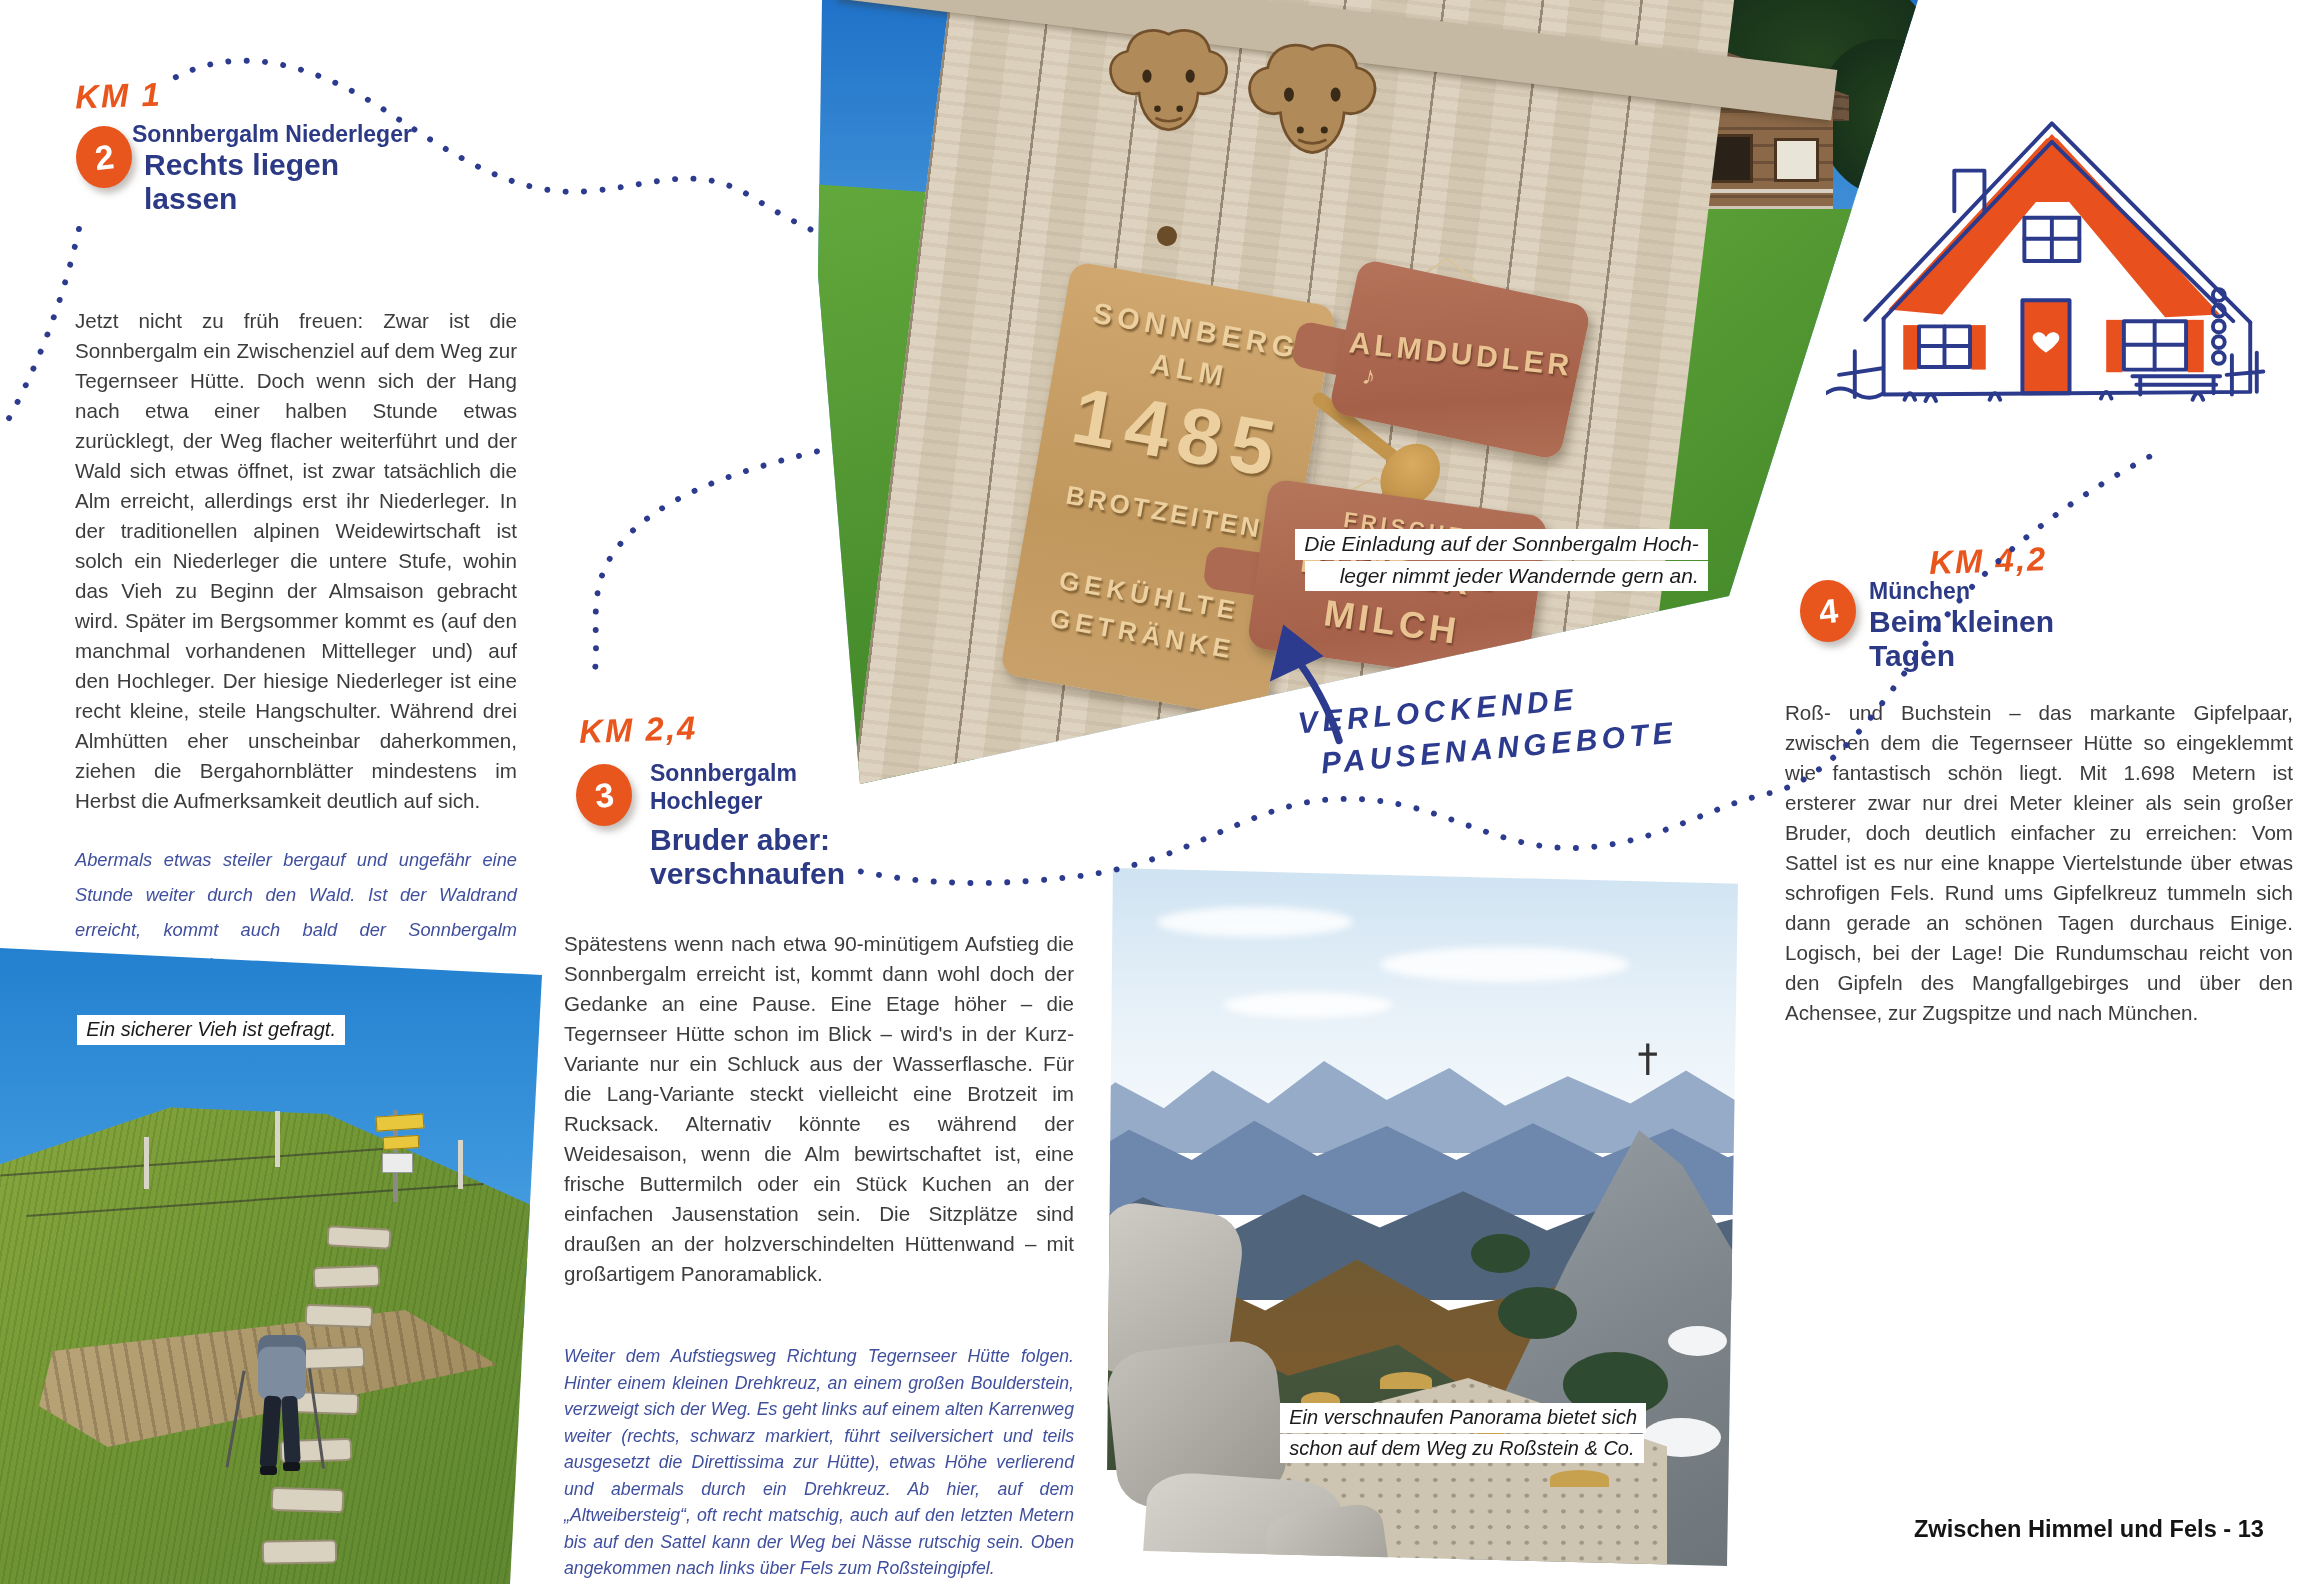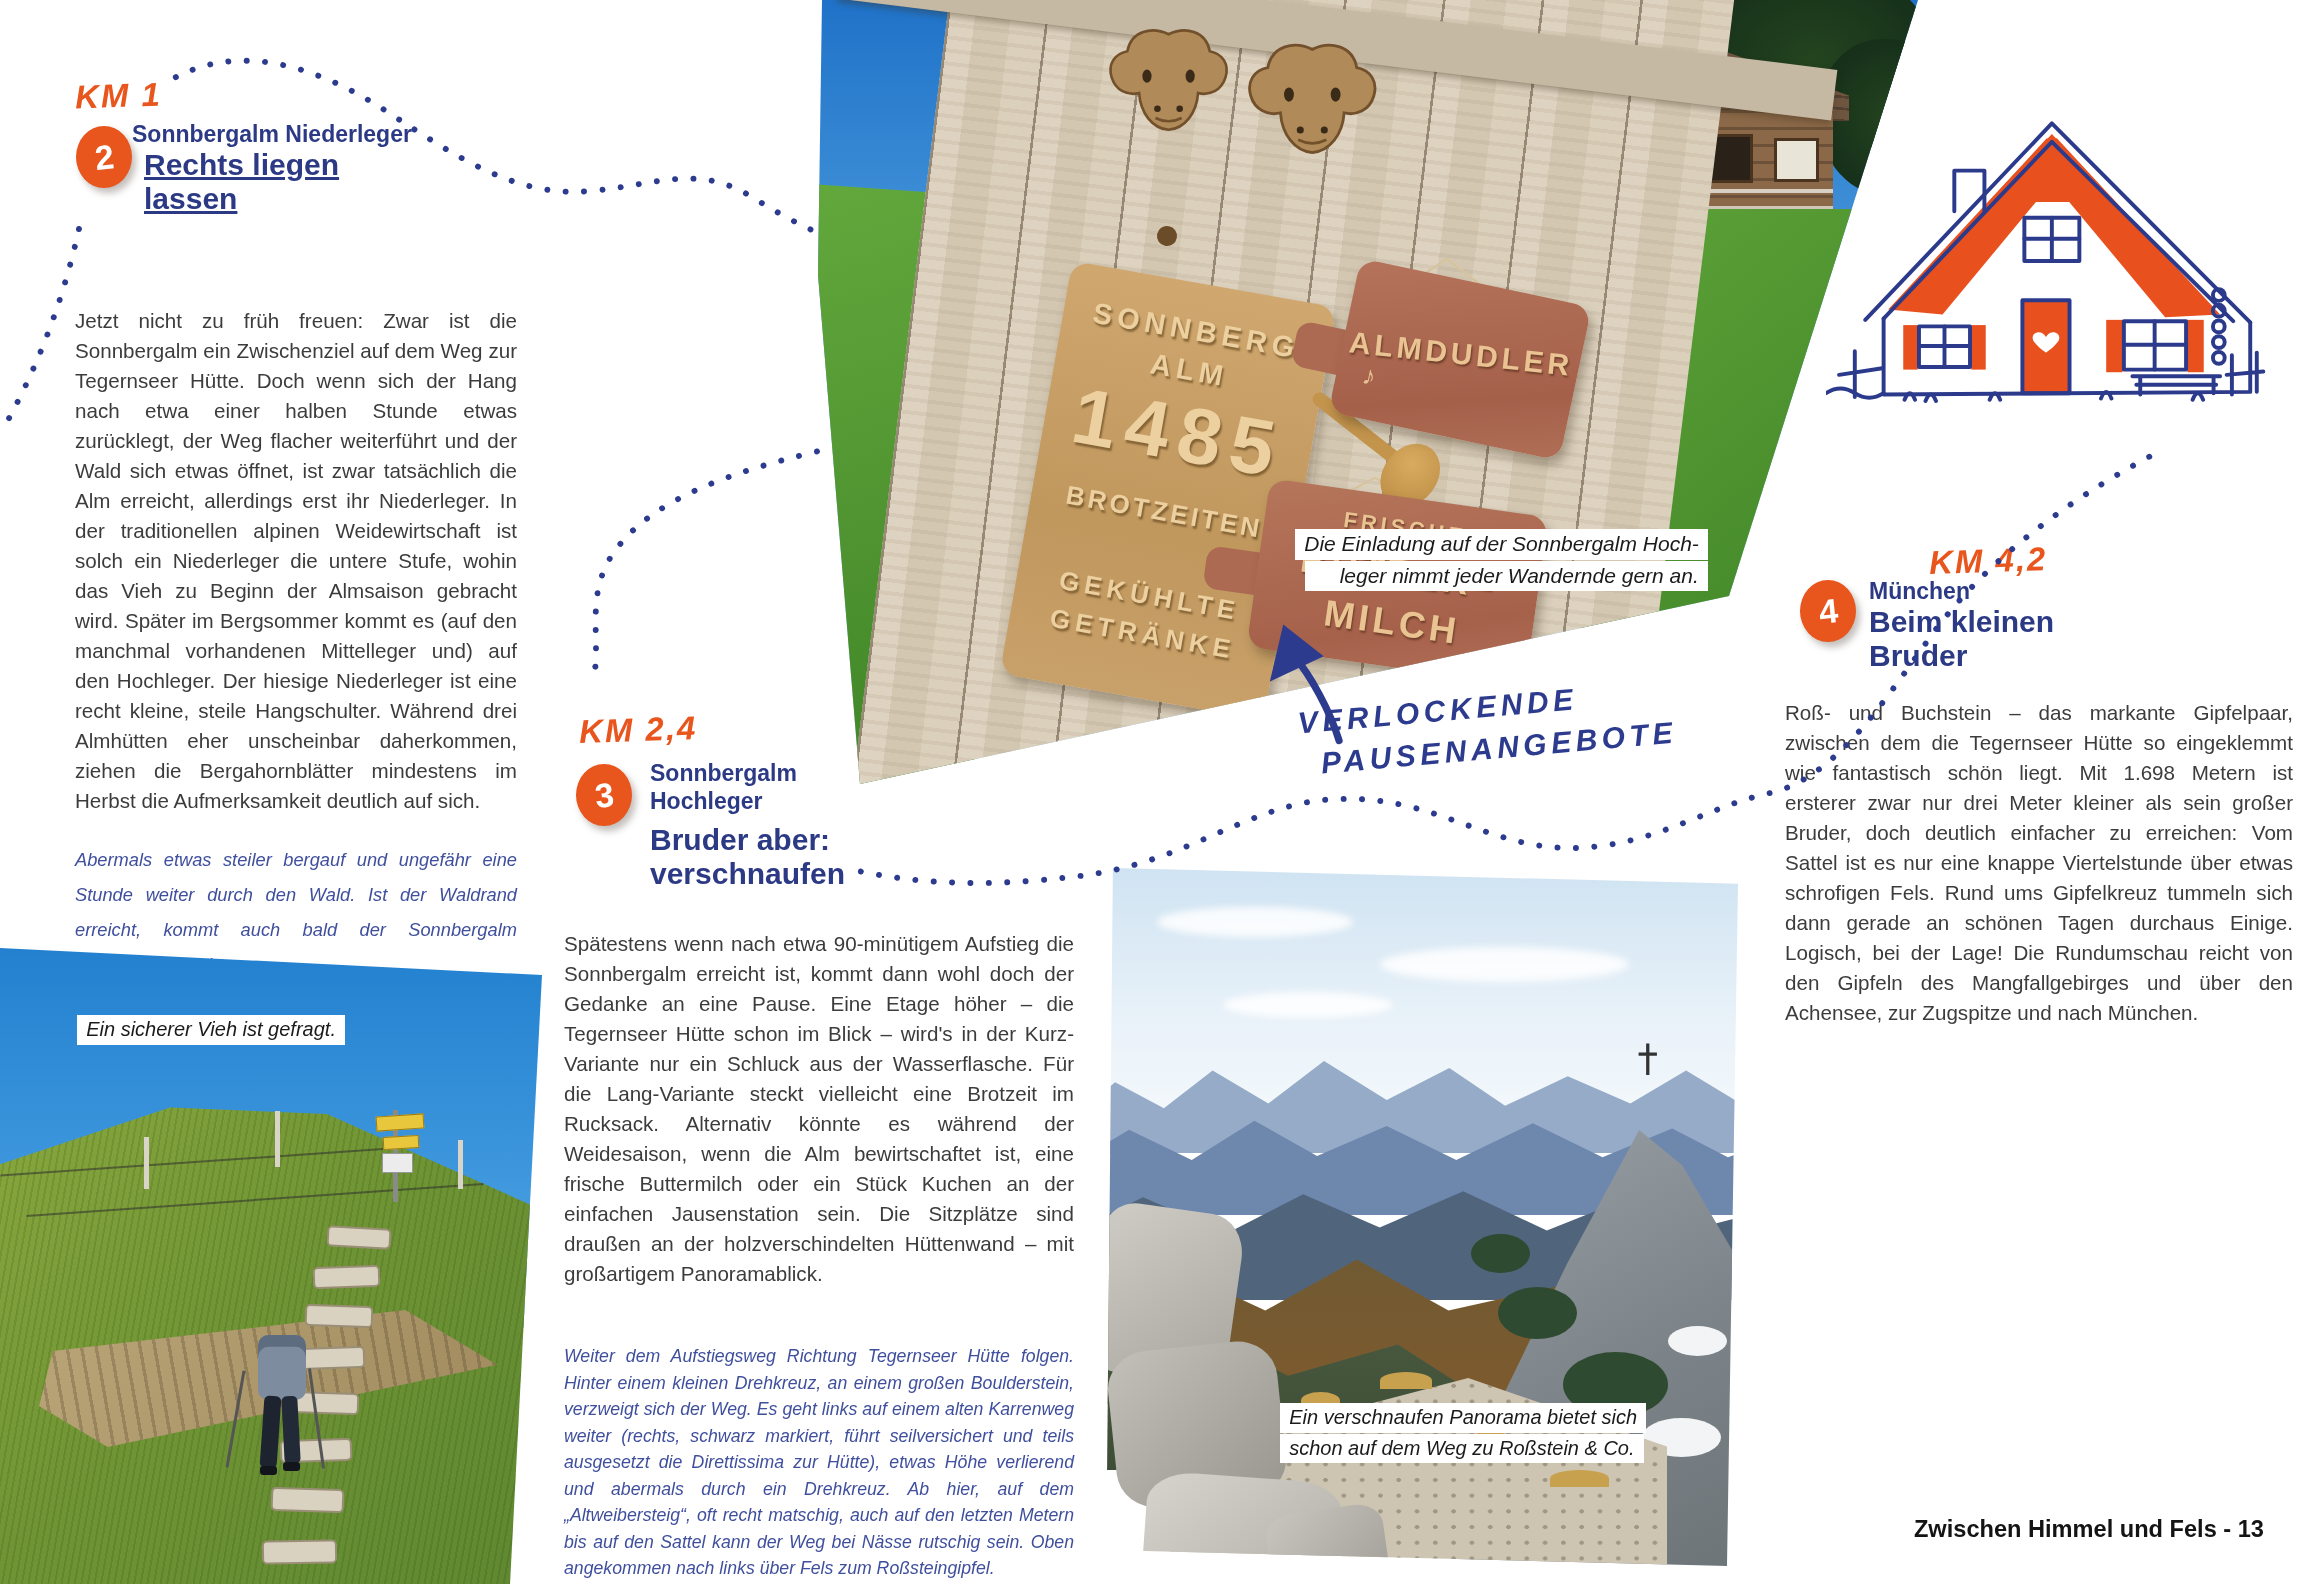--- a/index.html
+++ b/index.html
@@ -138,21 +138,21 @@
 </head>
 <body>
 
 <div id="page">
 
   <div class="abs km" style="left:75px;top:77px;">KM 1</div>
   <div class="abs badge" style="left:76px;top:126px;">
     <span>2</span>
   </div>
   <div class="abs subtitle" style="left:132px;top:120px;">Sonnbergalm Niederleger</div>
-  <div class="abs title" style="left:144px;top:148px;text-decoration:underline;">Rechts liegen
+  <div class="abs title" style="left:144px;top:148px;">Rechts liegen
 lassen</div>
   <div class="abs body-text" style="left:75px;top:306px;width:442px;">Jetzt nicht zu früh freuen: Zwar ist die Sonnbergalm ein Zwischenziel auf dem Weg zur Tegernseer Hütte. Doch wenn sich der Hang nach etwa einer halben Stunde etwas zurücklegt, der Weg flacher weiterführt und der Wald sich etwas öffnet, ist zwar tatsächlich die Alm erreicht, allerdings erst ihr Niederleger. In der traditionellen alpinen Weidewirtschaft ist solch ein Niederleger die untere Stufe, wohin das Vieh zu Beginn der Almsaison gebracht wird. Später im Bergsommer kommt es (auf den manchmal vorhandenen Mittelleger und) auf den Hochleger. Der hiesige Niederleger ist eine recht kleine, steile Hangschulter. Während drei Almhütten eher unscheinbar daherkommen, ziehen die Bergahornblätter mindestens im Herbst die Aufmerksamkeit deutlich auf sich.</div>
   <div class="abs note-text" style="left:75px;top:842px;width:442px;font-size:18.3px;line-height:35px;">Abermals etwas steiler bergauf und ungefähr eine Stunde weiter durch den Wald. Ist der Waldrand erreicht, kommt auch bald der Sonnbergalm Hochleger in Sicht.</div>
 
   <div class="abs km" style="left:579px;top:711px;">KM 2,4</div>
   <div class="abs badge" style="left:576px;top:764px;">
     <span>3</span>
   </div>
   <div class="abs subtitle" style="left:650px;top:759px;">Sonnbergalm
 Hochleger</div>
@@ -160,21 +160,21 @@
 verschnaufen</div>
   <div class="abs body-text" style="left:564px;top:929px;width:510px;">Spätestens wenn nach etwa 90-minütigem Aufstieg die Sonnbergalm erreicht ist, kommt dann wohl doch der Gedanke an eine Pause. Eine Etage höher – die Tegernseer Hütte schon im Blick – wird's in der Kurz-Variante nur ein Schluck aus der Wasserflasche. Für die Lang-Variante steckt vielleicht eine Brotzeit im Rucksack. Alternativ könnte es während der Weidesaison, wenn die Alm bewirtschaftet ist, eine frische Buttermilch oder ein Stück Kuchen an der einfachen Jausenstation sein. Die Sitzplätze sind draußen an der holzverschindelten Hüttenwand – mit großartigem Panoramablick.</div>
   <div class="abs note-text" style="left:564px;top:1343px;width:510px;font-size:17.7px;line-height:26.5px;">Weiter dem Aufstiegsweg Richtung Tegernseer Hütte folgen. Hinter einem kleinen Drehkreuz, an einem großen Boulderstein, verzweigt sich der Weg. Es geht links auf einem alten Karrenweg weiter (rechts, schwarz markiert, führt seilversichert und teils ausgesetzt die Direttissima zur Hütte), etwas Höhe verlierend und abermals durch ein Drehkreuz. Ab hier, auf dem „Altweibersteig“, oft recht matschig, auch auf den letzten Metern bis auf den Sattel kann der Weg bei Nässe rutschig sein. Oben angekommen nach links über Fels zum Roßsteingipfel.</div>
 
   <div class="abs km" style="left:1929px;top:542px;">KM 4,2</div>
   <div class="abs badge" style="left:1800px;top:580px;">
     <span>4</span>
   </div>
   <div class="abs subtitle" style="left:1869px;top:577px;">München</div>
   <div class="abs title" style="left:1869px;top:605px;">Beim kleinen
-Bruder</div>
+Tagen</div>
   <div class="abs body-text" style="left:1785px;top:698px;width:508px;">Roß- und Buchstein – das markante Gipfelpaar, zwischen dem die Tegernseer Hütte so eingeklemmt wie fantastisch schön liegt. Mit 1.698 Metern ist ersterer zwar nur drei Meter kleiner als sein großer Bruder, doch deutlich einfacher zu erreichen: Vom Sattel ist es nur eine knappe Viertelstunde über etwas schrofigen Fels. Rund ums Gipfelkreuz tummeln sich dann gerade an schönen Tagen durchaus Einige. Logisch, bei der Lage! Die Rundumschau reicht von den Gipfeln des Mangfallgebirges und über den Achensee, zur Zugspitze und nach München.</div>
 
   <div class="abs" id="footer">Zwischen Himmel und Fels - 13</div>
 
   <div class="abs photo" id="gate-photo">
     <div class="abs" id="gate-sky"></div>
 
     <div class="abs tree" style="left:674px;top:-26px;width:151px;height:170px;"></div>
     <div class="abs tree" style="left:936px;top:-39px;width:249px;height:196px;"></div>
     <div class="abs tree" style="left:1067px;top:39px;width:144px;height:157px;"></div>

